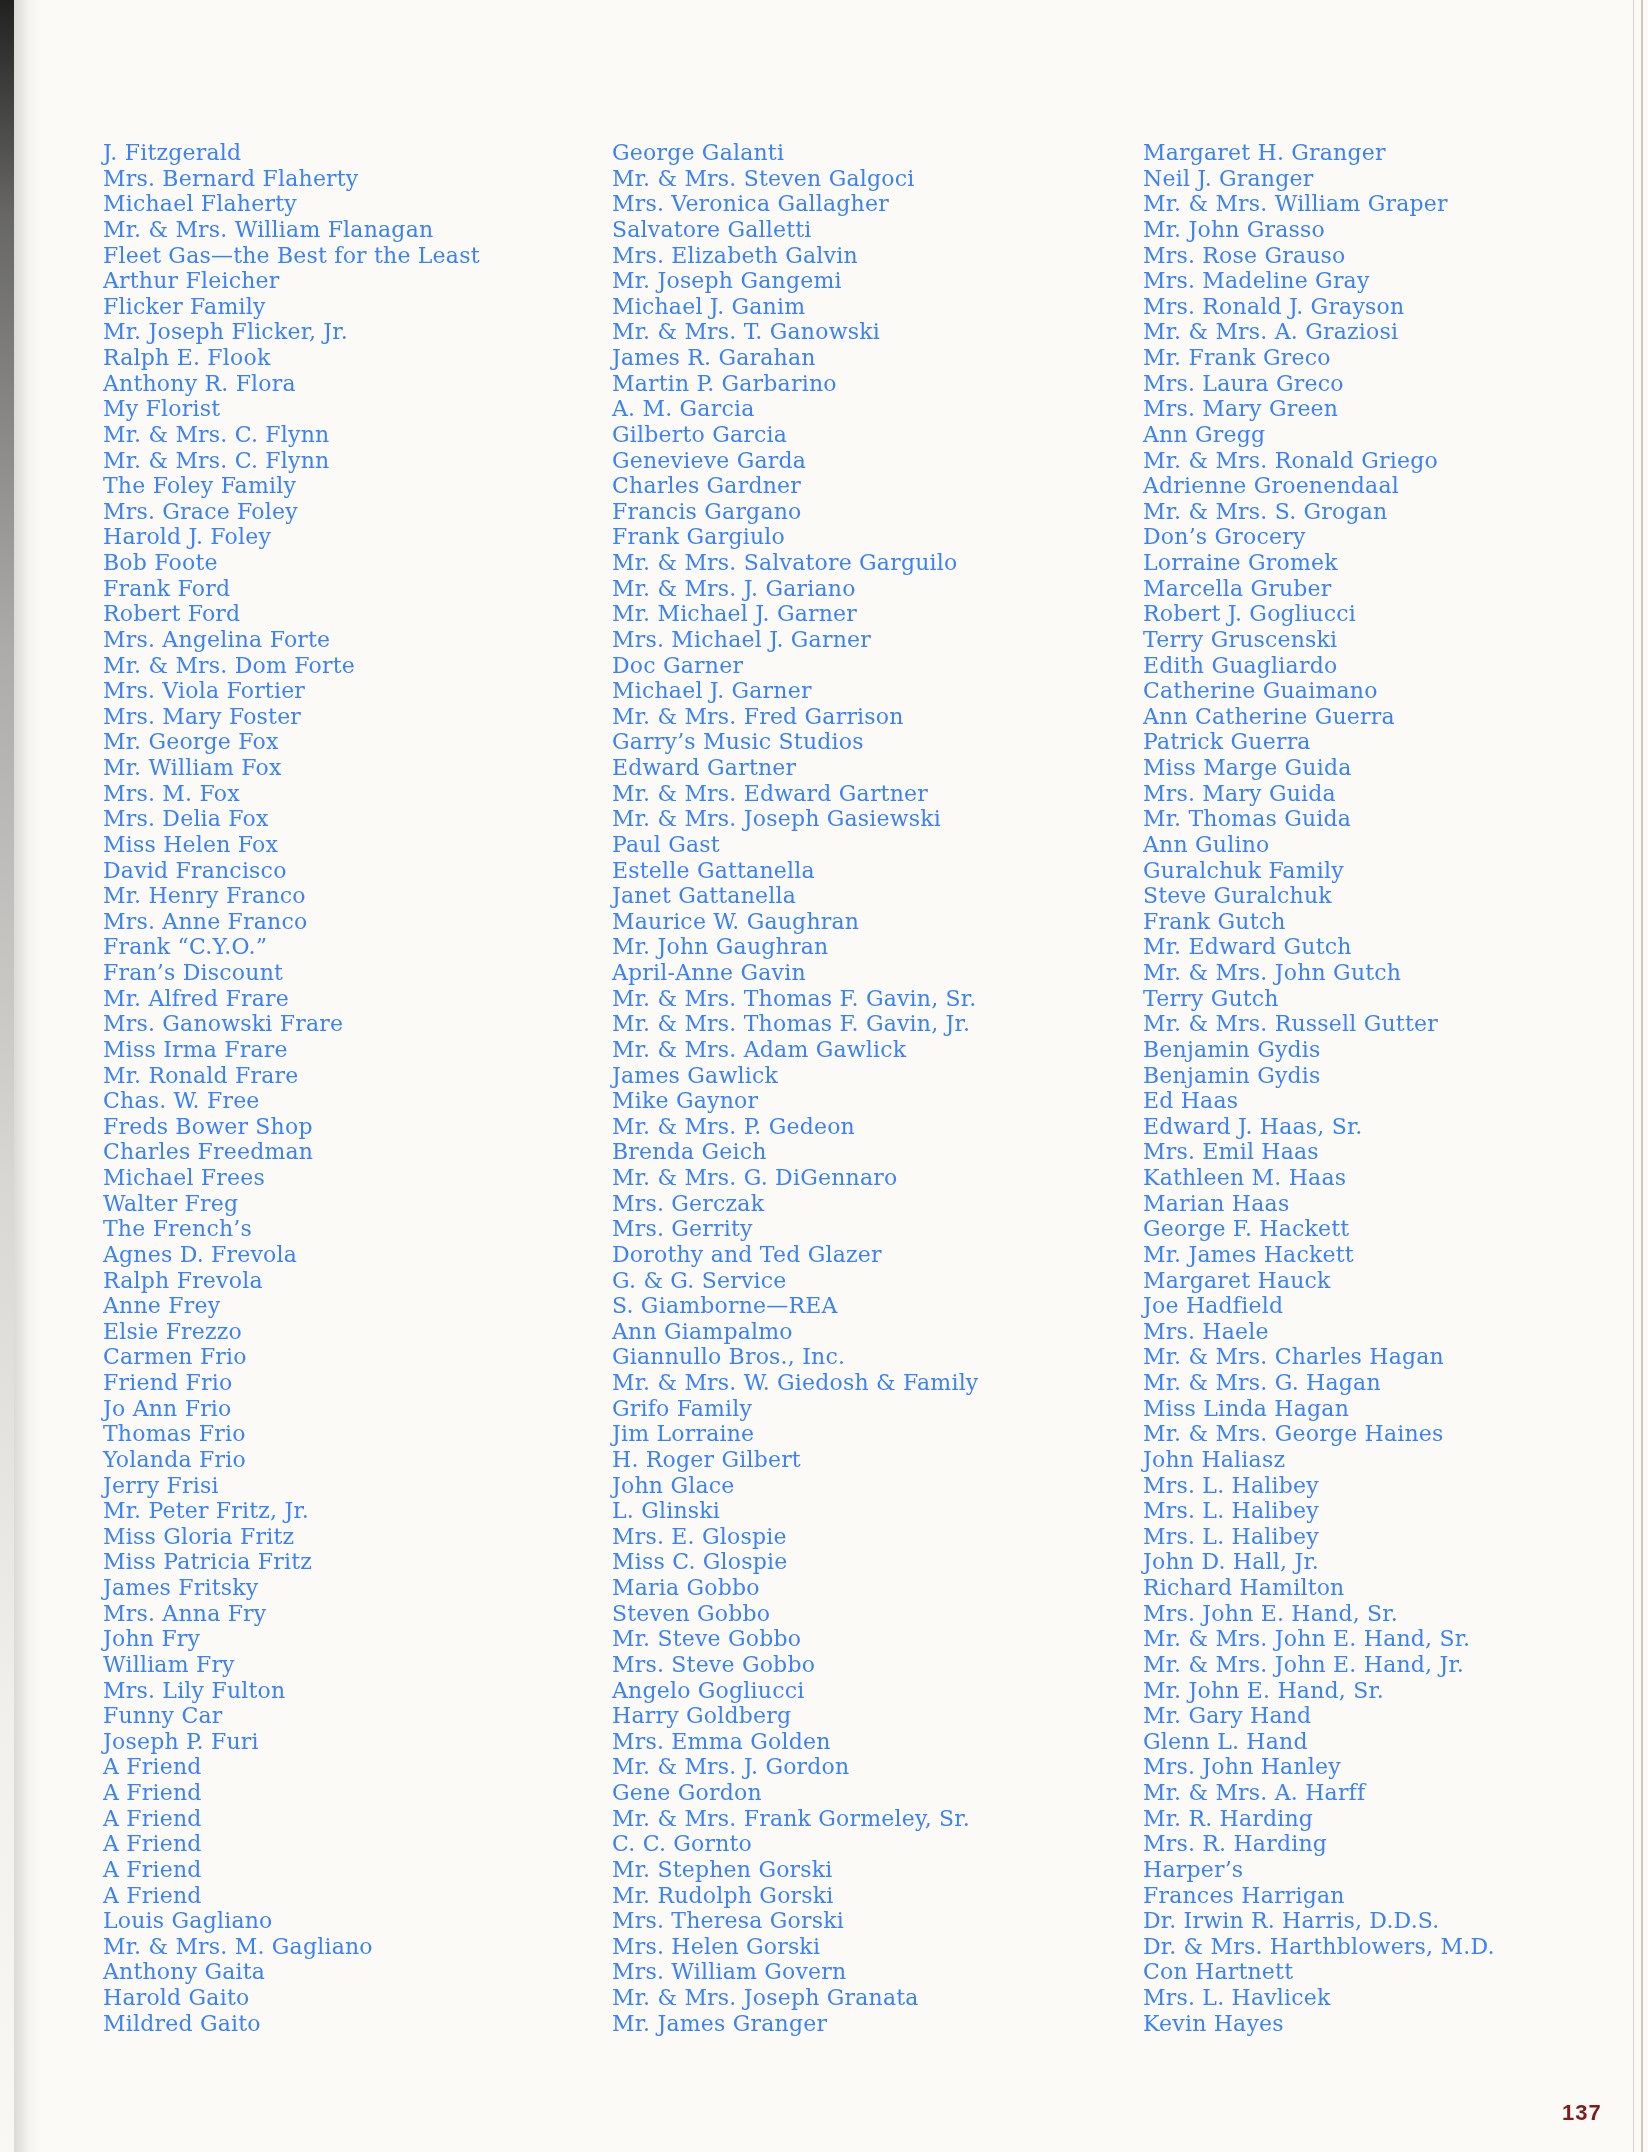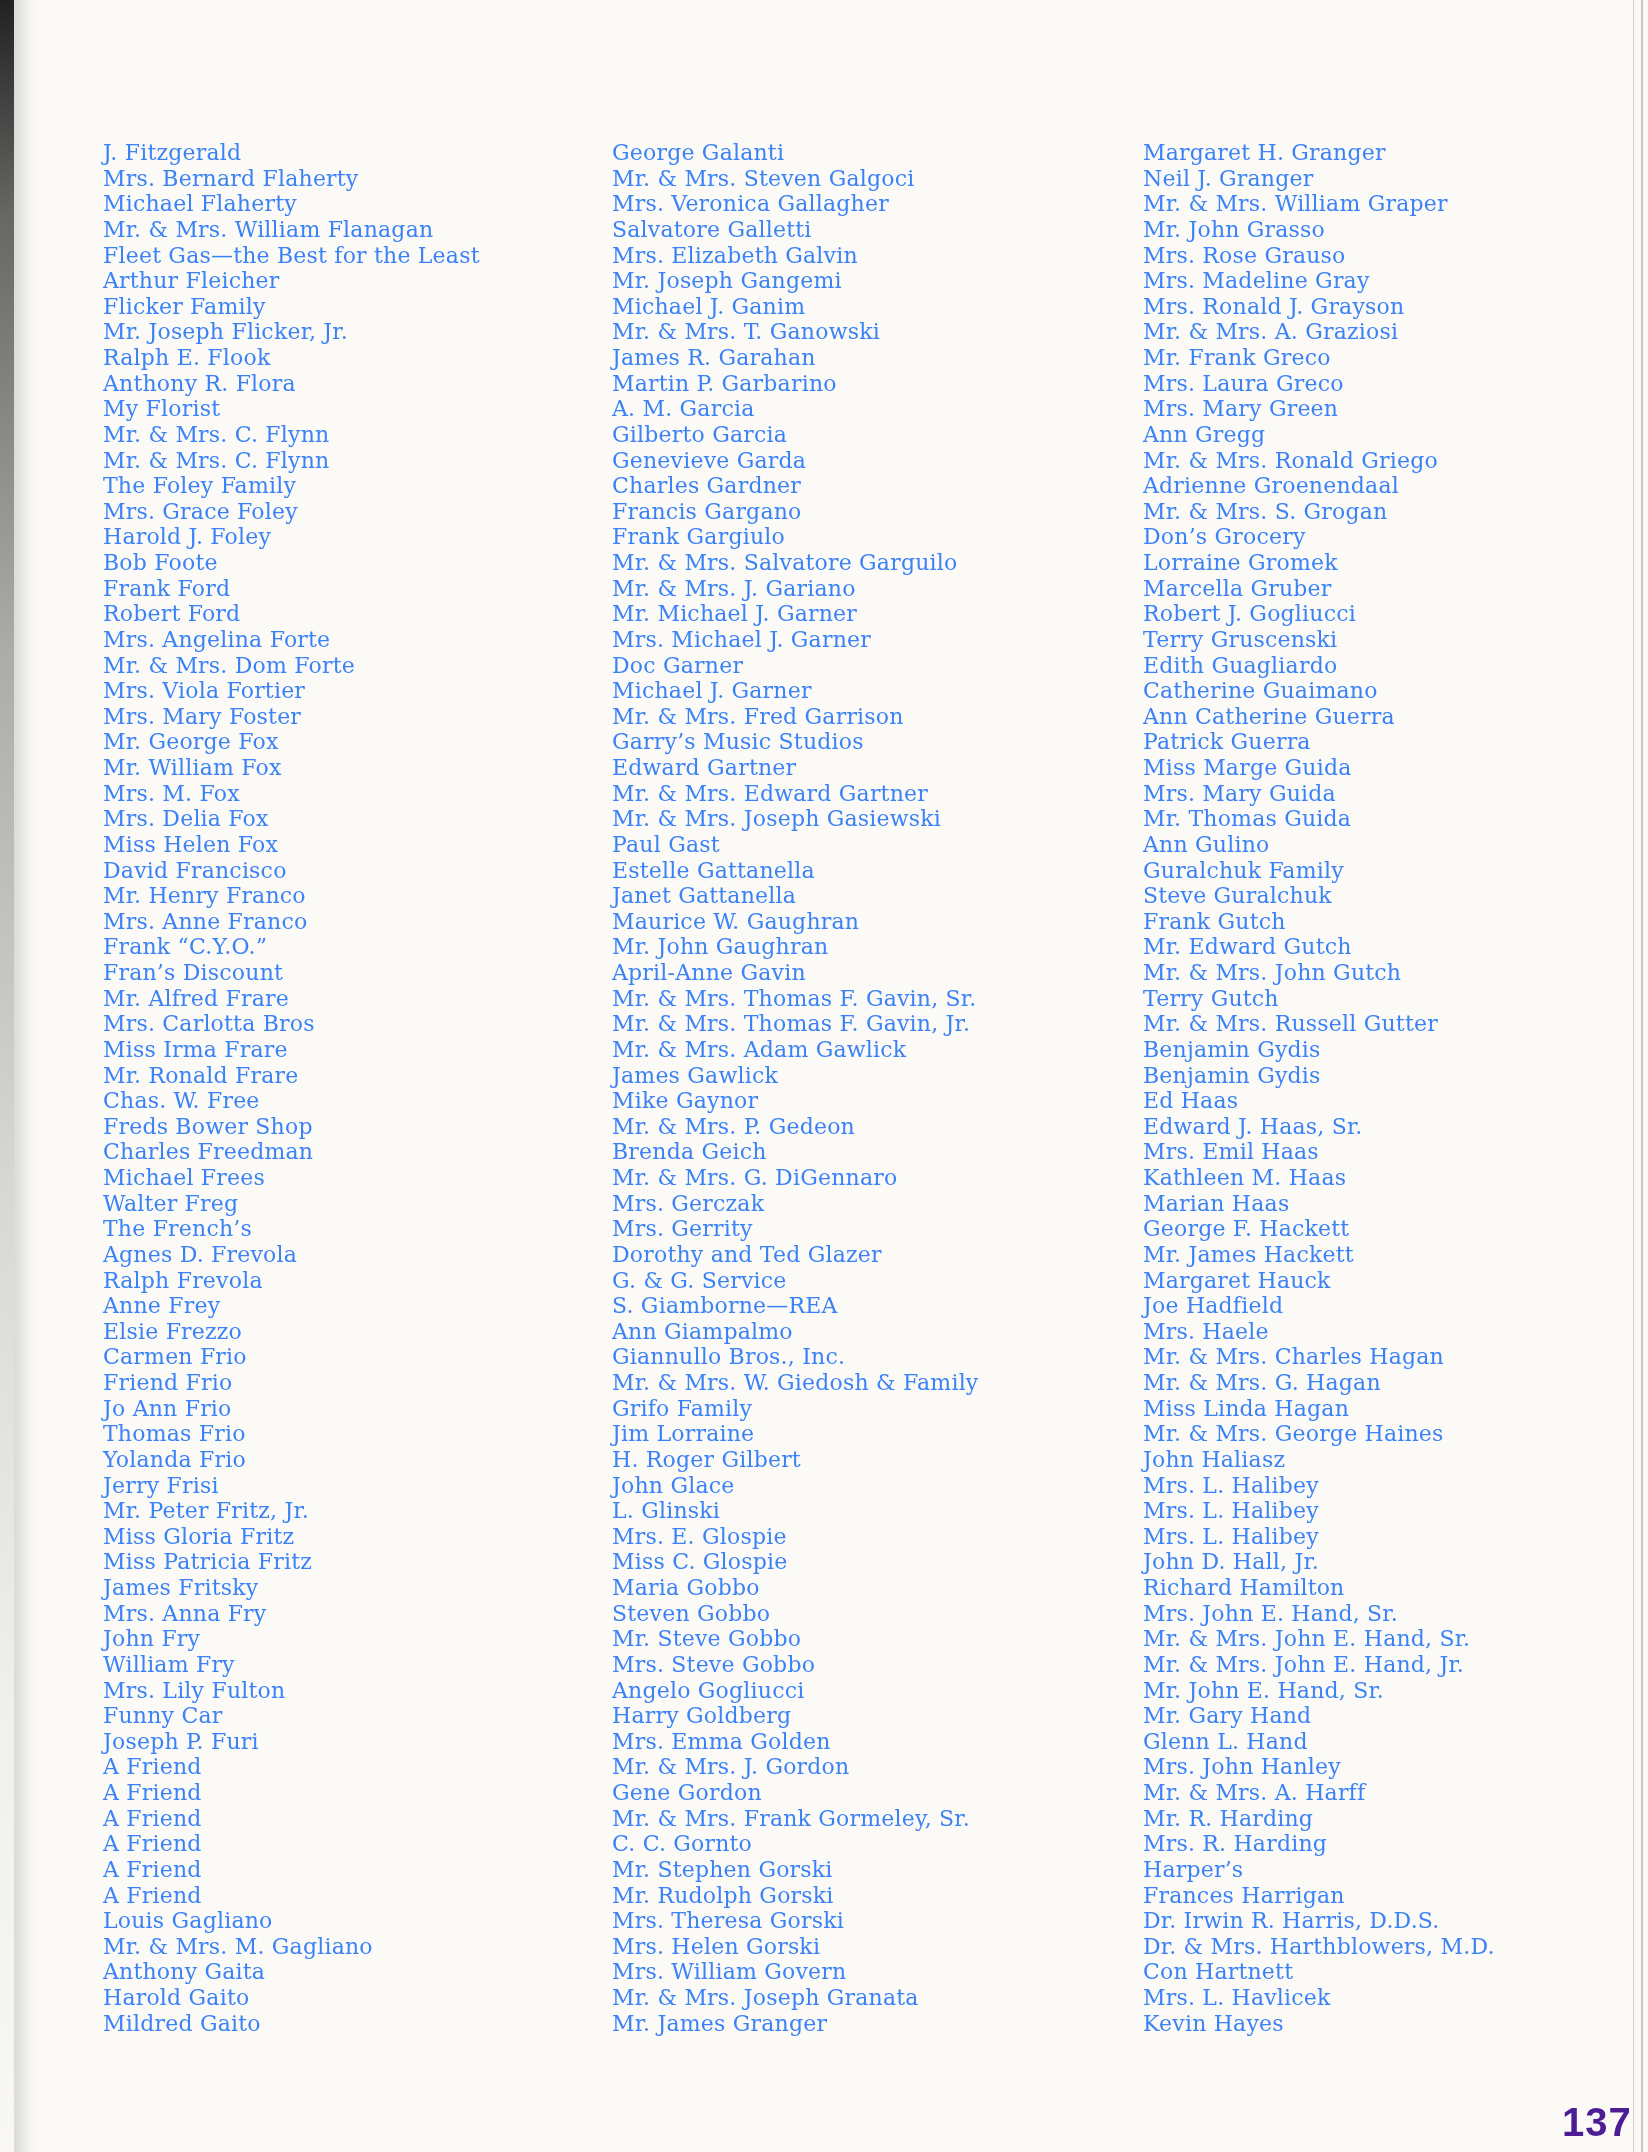--- a/index.html
+++ b/index.html
@@ -60,24 +60,24 @@
     font-size: 22px;
     line-height: 25.63px;
     white-space: nowrap;
     letter-spacing: 0.2px;
   }
   .page-number {
     position: absolute;
     left: 1562px;
     top: 2100px;
     font-family: "Liberation Sans", sans-serif;
-    font-size: 40px;
+    font-size: 22px;
     font-weight: 600;
     letter-spacing: 1px;
-    color: #4c1d95;
+    color: #7f1d1d;
   }
 </style>
 </head>
 <body>
 
 <div class="page">
   <div class="gutter"></div>
   <div class="gutter-fade"></div>
   <div class="edge-line-1"></div>
   <div class="edge-line-2"></div>
@@ -110,21 +110,21 @@
       <div class="line">Mr. William Fox</div>
       <div class="line">Mrs. M. Fox</div>
       <div class="line">Mrs. Delia Fox</div>
       <div class="line">Miss Helen Fox</div>
       <div class="line">David Francisco</div>
       <div class="line">Mr. Henry Franco</div>
       <div class="line">Mrs. Anne Franco</div>
       <div class="line">Frank “C.Y.O.”</div>
       <div class="line">Fran’s Discount</div>
       <div class="line">Mr. Alfred Frare</div>
-      <div class="line">Mrs. Carlotta Bros</div>
+      <div class="line">Mrs. Ganowski Frare</div>
       <div class="line">Miss Irma Frare</div>
       <div class="line">Mr. Ronald Frare</div>
       <div class="line">Chas. W. Free</div>
       <div class="line">Freds Bower Shop</div>
       <div class="line">Charles Freedman</div>
       <div class="line">Michael Frees</div>
       <div class="line">Walter Freg</div>
       <div class="line">The French’s</div>
       <div class="line">Agnes D. Frevola</div>
       <div class="line">Ralph Frevola</div>

